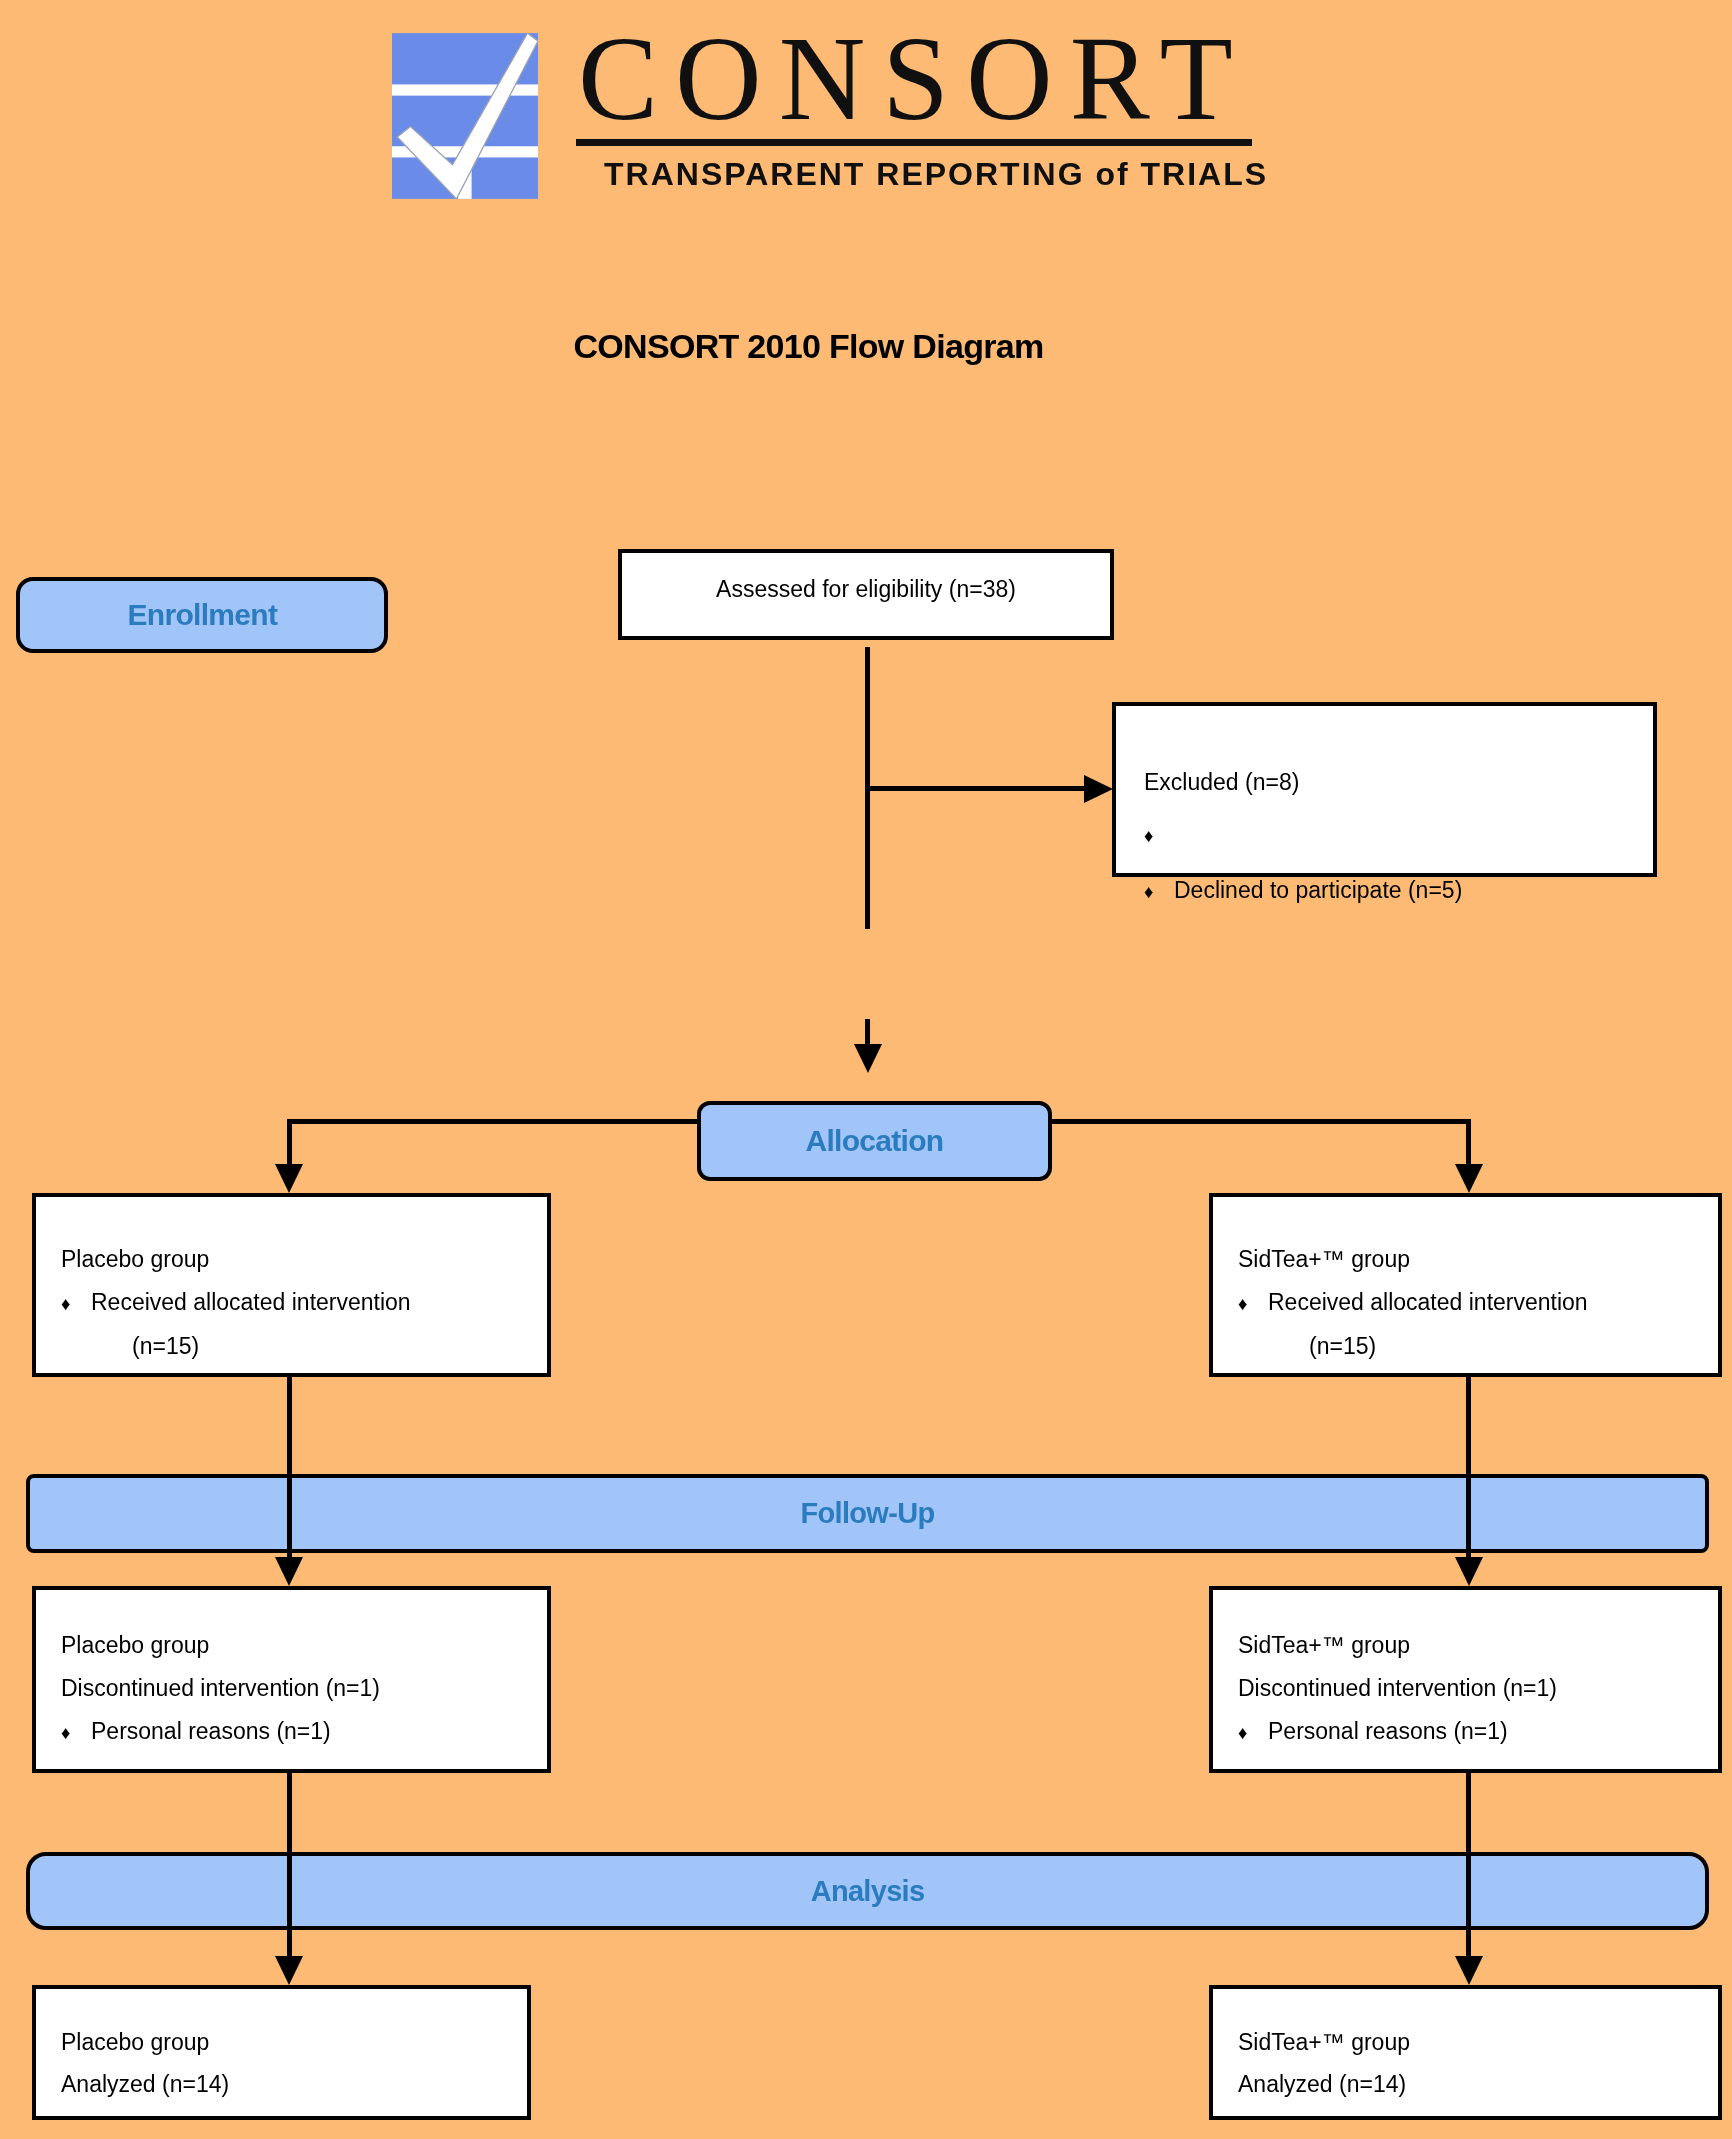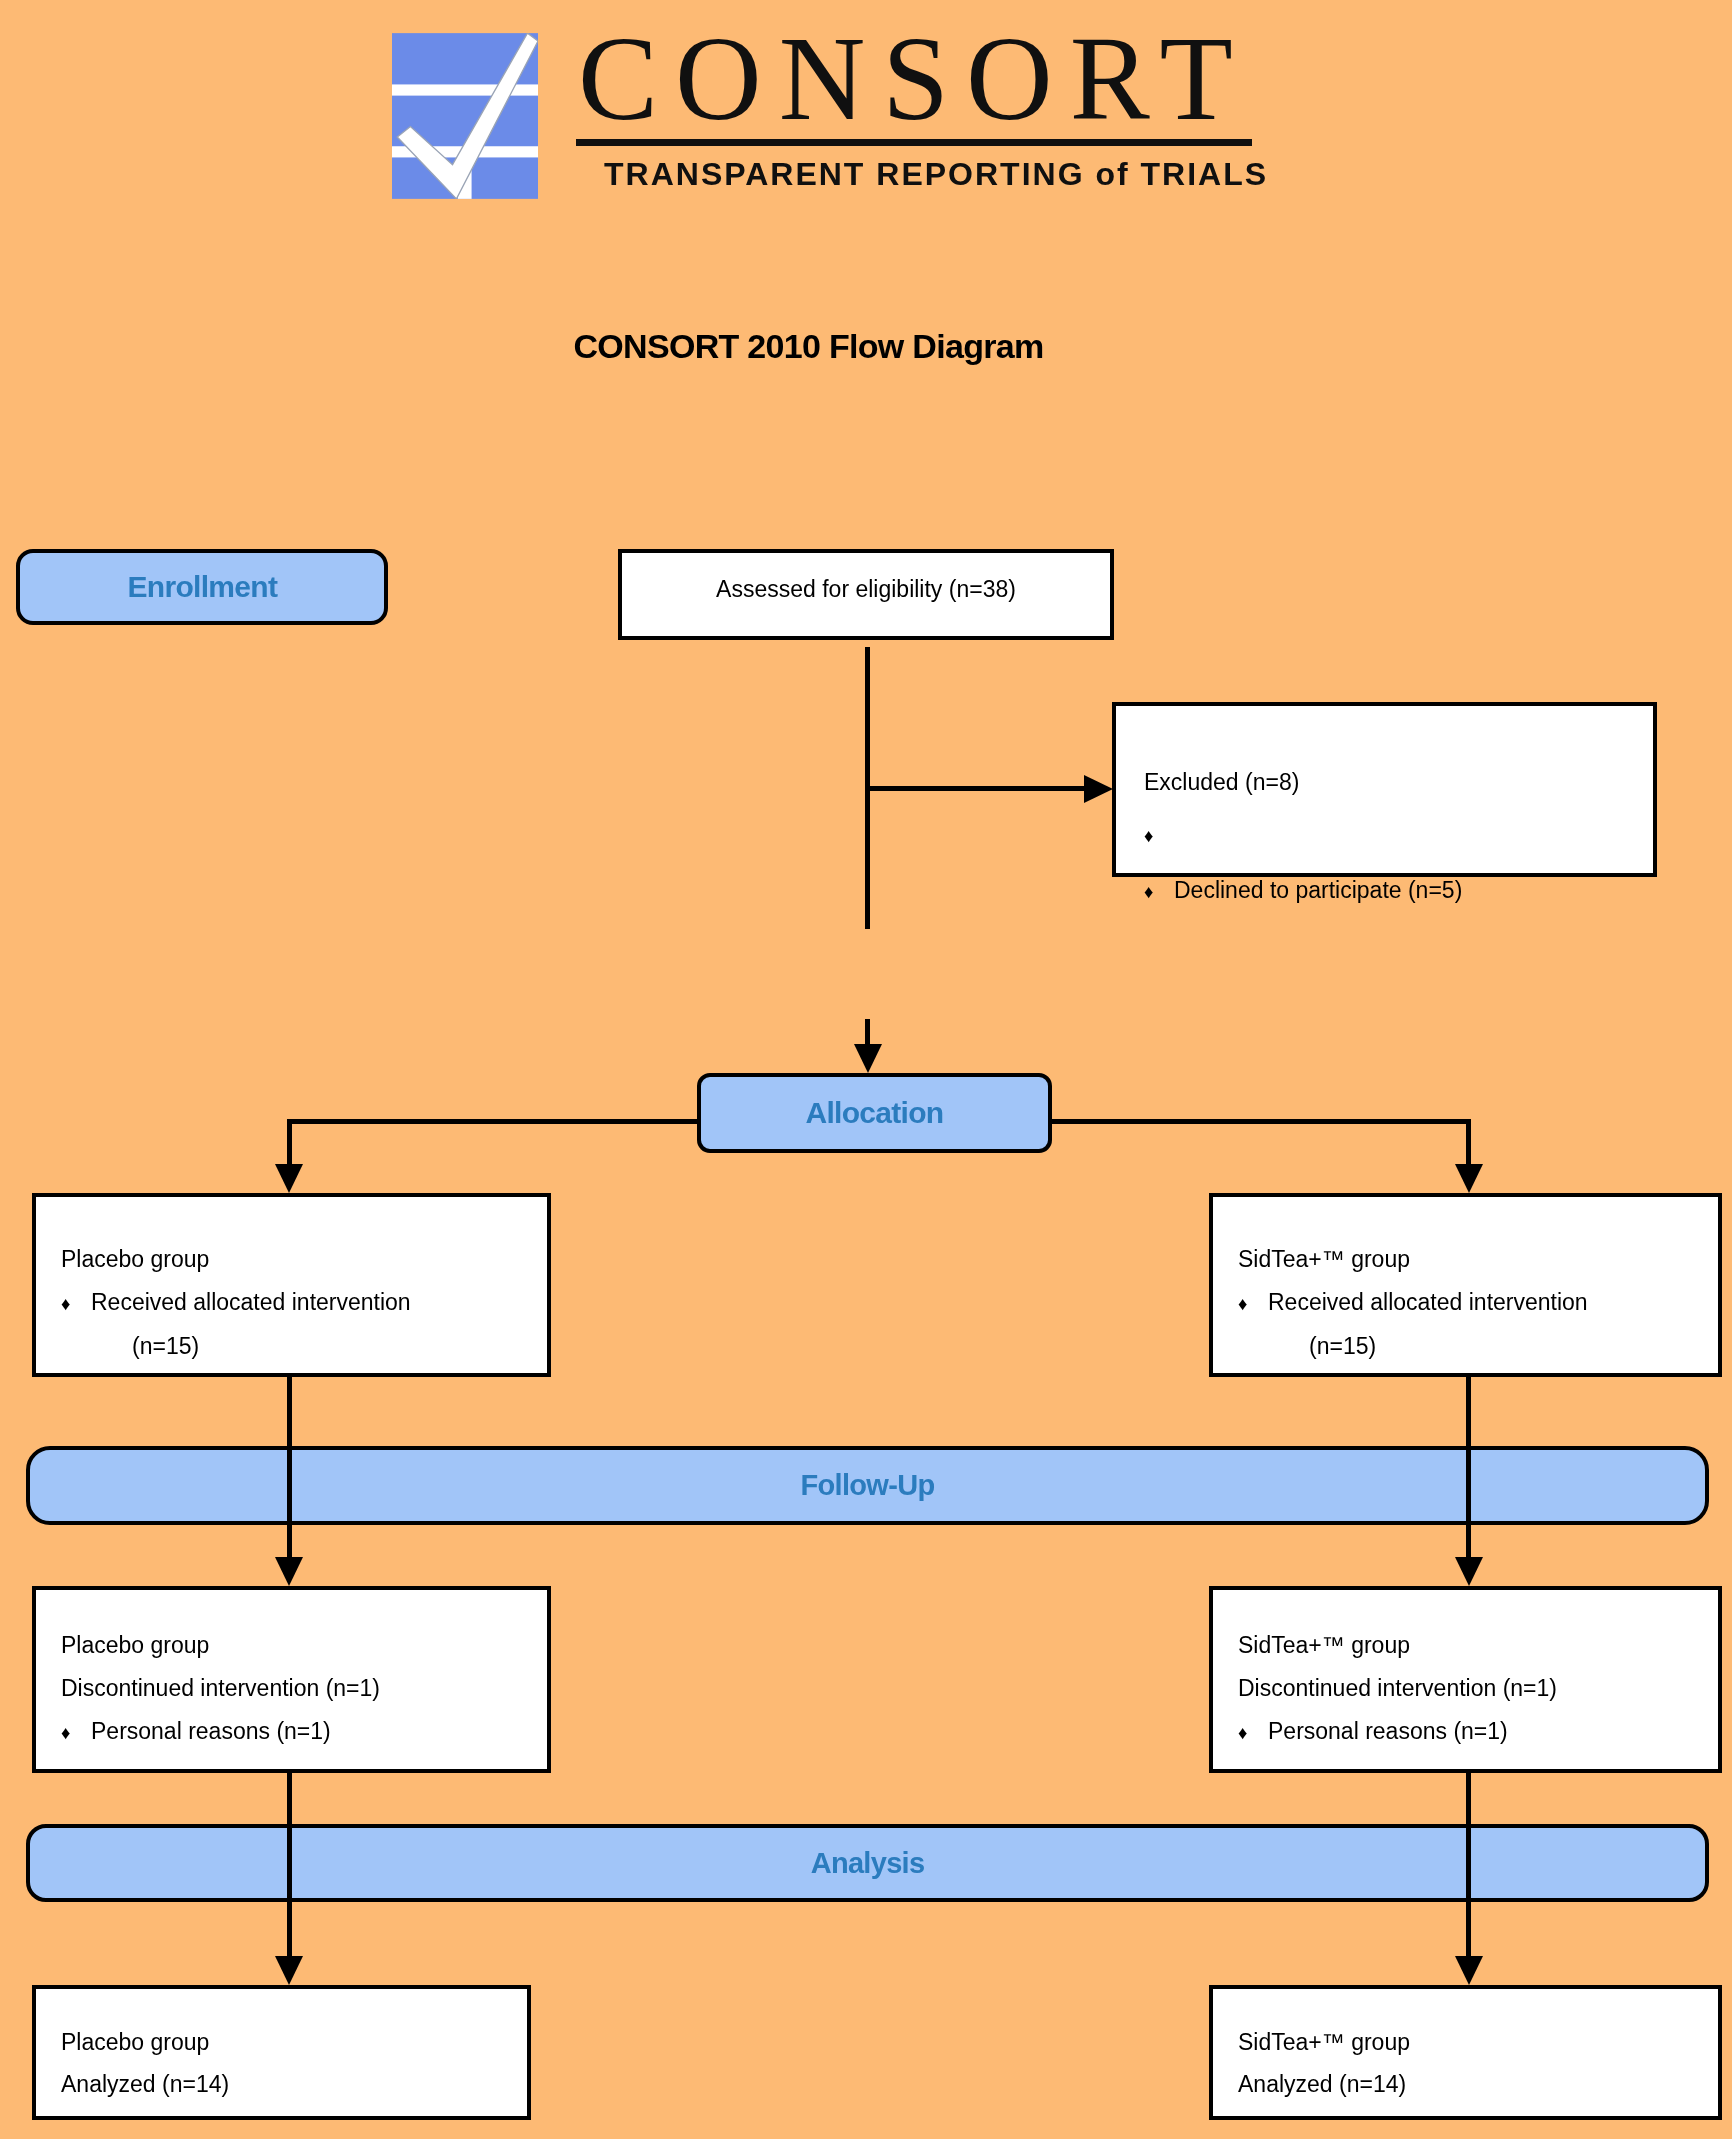--- a/index.html
+++ b/index.html
@@ -32,20 +32,21 @@
   
   .wbox{
     position:absolute;background:#fff;border:4px solid var(--c-line);box-sizing:border-box;
     font-size:23px;z-index:4;
   }
   .bbox{
     position:absolute;background:var(--c-box_fill);border:4px solid var(--c-line);box-sizing:border-box;
     display:flex;align-items:center;justify-content:center;
     font-size:30px;font-weight:bold;color:var(--c-label_text);z-index:5;
     letter-spacing:-0.7px;
+    margin-top:28px;
   }
   .center-text{display:flex;align-items:center;justify-content:center;padding-bottom:9.2px;}
   .pad-content{line-height:43px;}
   .bline{display:flex;align-items:baseline;}
   .diamond{width:30px;font-size:18.4px;flex:0 0 auto;}
   .indent{padding-left:71px;}
   
   .vline,.hline{position:absolute;background:var(--c-line);z-index:3;}
   .vline{width:4.6px;}
   .hline{height:4.6px;}
@@ -136,21 +137,21 @@
       </div>
       <div class="indent">(n=15)</div>
     </div>
   </div>
 
   <div class="vline" style="left:287px;top:1377px;height:181px;"></div>
   <div class="ah-down" style="left:275px;top:1557px;"></div>
   <div class="vline" style="left:1466px;top:1377px;height:181px;"></div>
   <div class="ah-down" style="left:1455px;top:1557px;"></div>
 
-  <div class="bbox" style="left:26px;top:1446px;width:1683px;height:79px;border-radius:24px;z-index:2;font-size:29px;">
+  <div class="bbox" style="left:26px;top:1446px;width:1683px;height:79px;border-radius:8px;z-index:2;font-size:29px;">
     <span>Follow-Up</span>
   </div>
 
   <div class="wbox" style="left:32px;top:1586px;width:519px;height:187px;">
     <div class="pad-content" style="padding:34px 0 0 25px;">
       <div>Placebo group</div>
       <div>Discontinued intervention (n=1)</div>
       <div class="bline">
         <span class="diamond">♦</span>
         <span>Personal reasons (n=1)</span>

